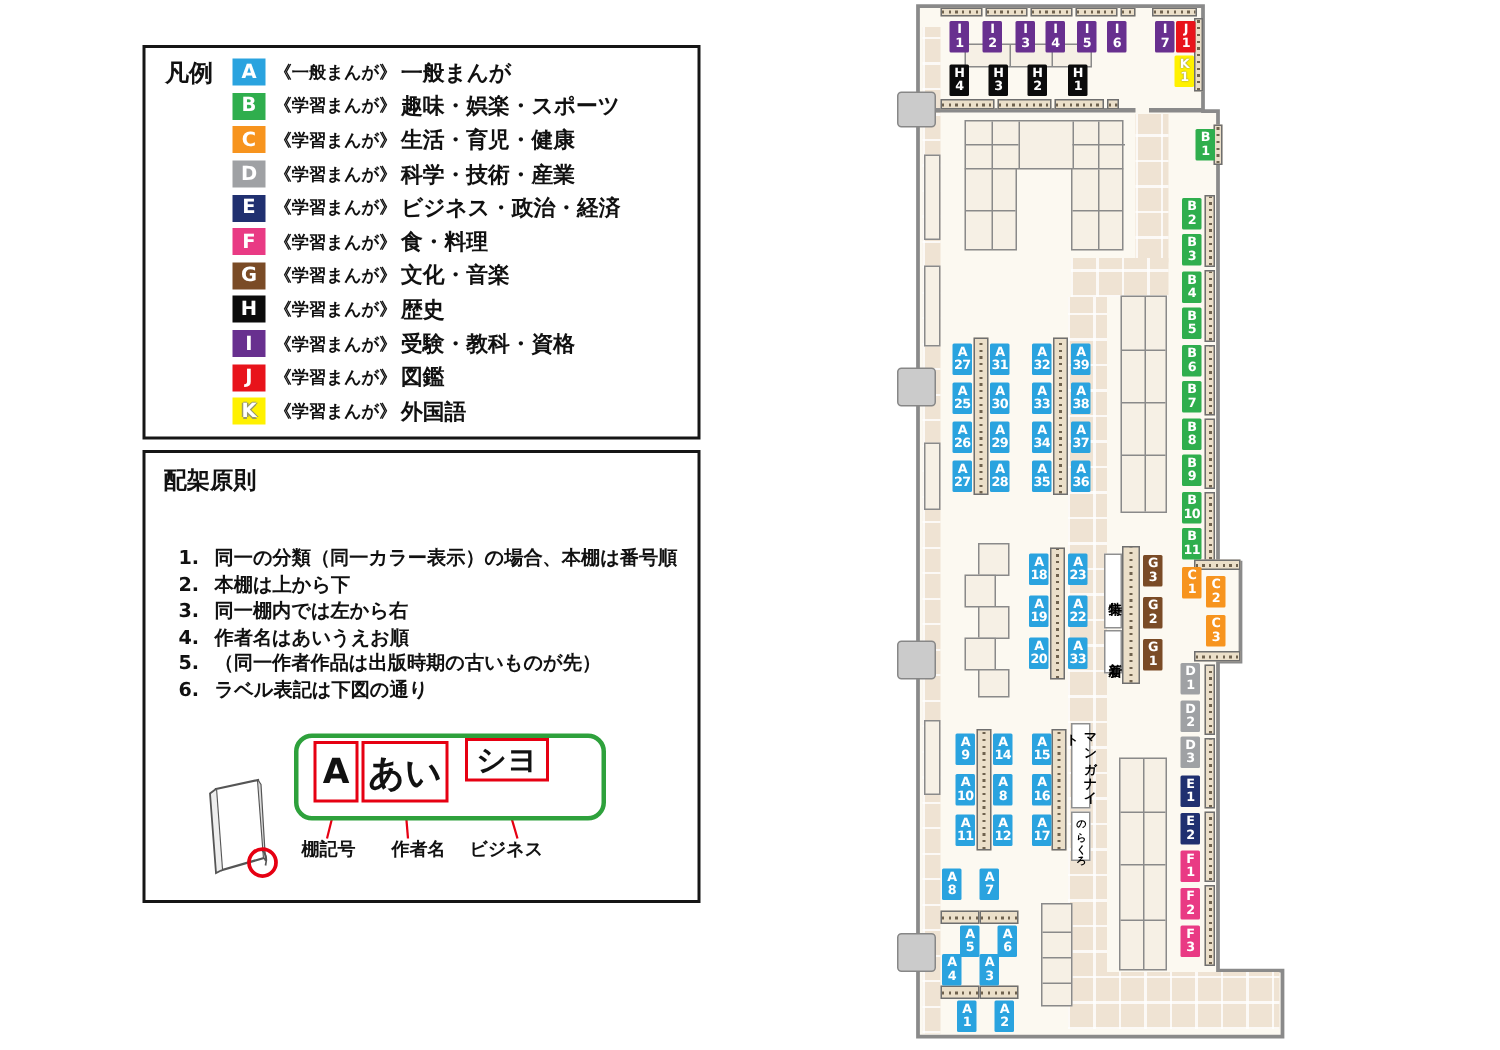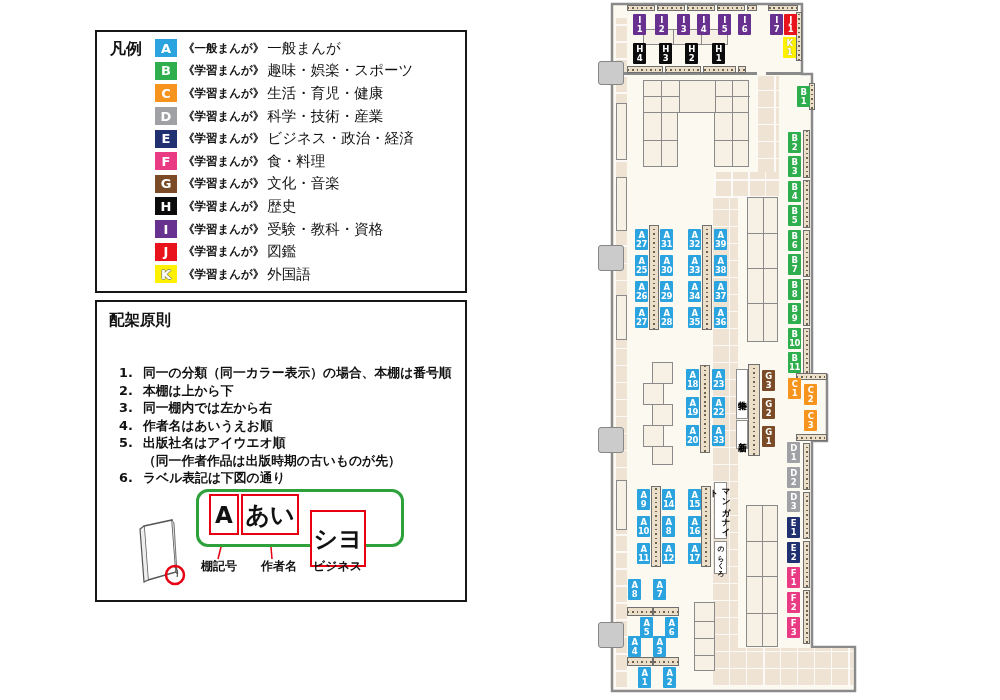--- a/index.html
+++ b/index.html
@@ -8,21 +8,21 @@
   .abs{position:absolute}
   
   .panel{position:absolute;background:#fff;border:2.5px solid #161616;box-sizing:border-box}
   .ptitle{position:absolute;font-size:16px;font-weight:bold}
   #legend-rows{position:absolute;left:58px;top:5px}
   .lrow{display:flex;align-items:center;height:22.6px}
   .lchip{width:22px;height:18px;display:flex;align-items:center;justify-content:center;
          color:#fff;font-weight:bold;font-size:13px;margin-right:6px;flex:0 0 auto}
   .oletter{text-shadow:-1px 0 #9a9a6a,1px 0 #9a9a6a,0 -1px #9a9a6a,0 1px #9a9a6a}
   .series{font-size:11.5px;font-weight:bold;margin-right:3px;white-space:nowrap}
-  .cat{font-size:14.5px;font-weight:normal;white-space:nowrap}
+  .cat{font-size:14.5px;font-weight:bold;white-space:nowrap}
   #principles-intro{position:absolute;left:22px;top:38px;font-size:13px;font-weight:bold}
   #rules-list{position:absolute;left:22px;top:62px}
   .rule{display:flex;font-size:12.8px;font-weight:bold;line-height:17.5px}
   .rnum{width:24px;flex:0 0 auto}
   
   #tagbox{position:absolute;left:99px;top:187px;width:208px;height:58px;background:#fff;
           border:3px solid #2EA13C;border-radius:12px;box-sizing:border-box}
   .lbox{position:absolute;border:2px solid #E60012;background:#fff;display:flex;
         align-items:center;justify-content:center;font-weight:bold;box-sizing:border-box}
   .cap{position:absolute;font-size:12px;font-weight:bold;white-space:nowrap}
@@ -135,41 +135,40 @@
       </div>
       <div class="rule">
         <span class="rnum">4.</span>
         <span>
           <div>作者名はあいうえお順</div>
         </span>
       </div>
       <div class="rule">
         <span class="rnum">5.</span>
         <span>
-          <div>出版社名はアイウエオ順</div>
           <div>（同一作者作品は出版時期の古いものが先）</div>
         </span>
       </div>
       <div class="rule">
         <span class="rnum">6.</span>
         <span>
           <div>ラベル表記は下図の通り</div>
         </span>
       </div>
     </div>
 
   <svg class="abs" style="left:0;top:0" width="368" height="298">
     <line x1="127" y1="233" x2="121" y2="257" stroke="#E60012" stroke-width="1.5"></line>
     <line x1="173" y1="233" x2="175" y2="257" stroke="#E60012" stroke-width="1.5"></line>
     <line x1="241" y1="233" x2="248" y2="257" stroke="#E60012" stroke-width="1.5"></line>
   </svg>
   <div id="tagbox">
     <div class="lbox" style="left:10px;top:2px;width:30px;height:41px;font-size:23px">A</div>
     <div class="lbox" style="left:42px;top:2px;width:58px;height:41px;font-size:24px">あい</div>
-    <div class="lbox" style="left:111px;top:18px;width:56px;height:57px;font-size:24px">シヨ</div>
+    <div class="lbox" style="left:111px;top:0;width:56px;height:29px;font-size:20px">シヨ</div>
   </div>
   <div class="cap" style="left:104px;top:256px">棚記号</div>
   <div class="cap" style="left:164px;top:256px">作者名</div>
   <div class="cap" style="left:216px;top:256px">ビジネス</div>
 
   <svg class="abs" style="left:33px;top:212px" width="62" height="82">
     <path d="M14,12 L42,6 L46,58 L18,66 Z" fill="#fff" stroke="#555" stroke-width="1.5"></path>
     <path d="M14,12 L10,15 L14,68 L18,66" fill="#eee" stroke="#555" stroke-width="1.2"></path>
     <path d="M42,6 L44,9 L47,60 L46,58" fill="#ddd" stroke="#555" stroke-width="0.8"></path>
     <path d="M44,52 Q49,56 47,63" fill="none" stroke="#555" stroke-width="1.2"></path>

